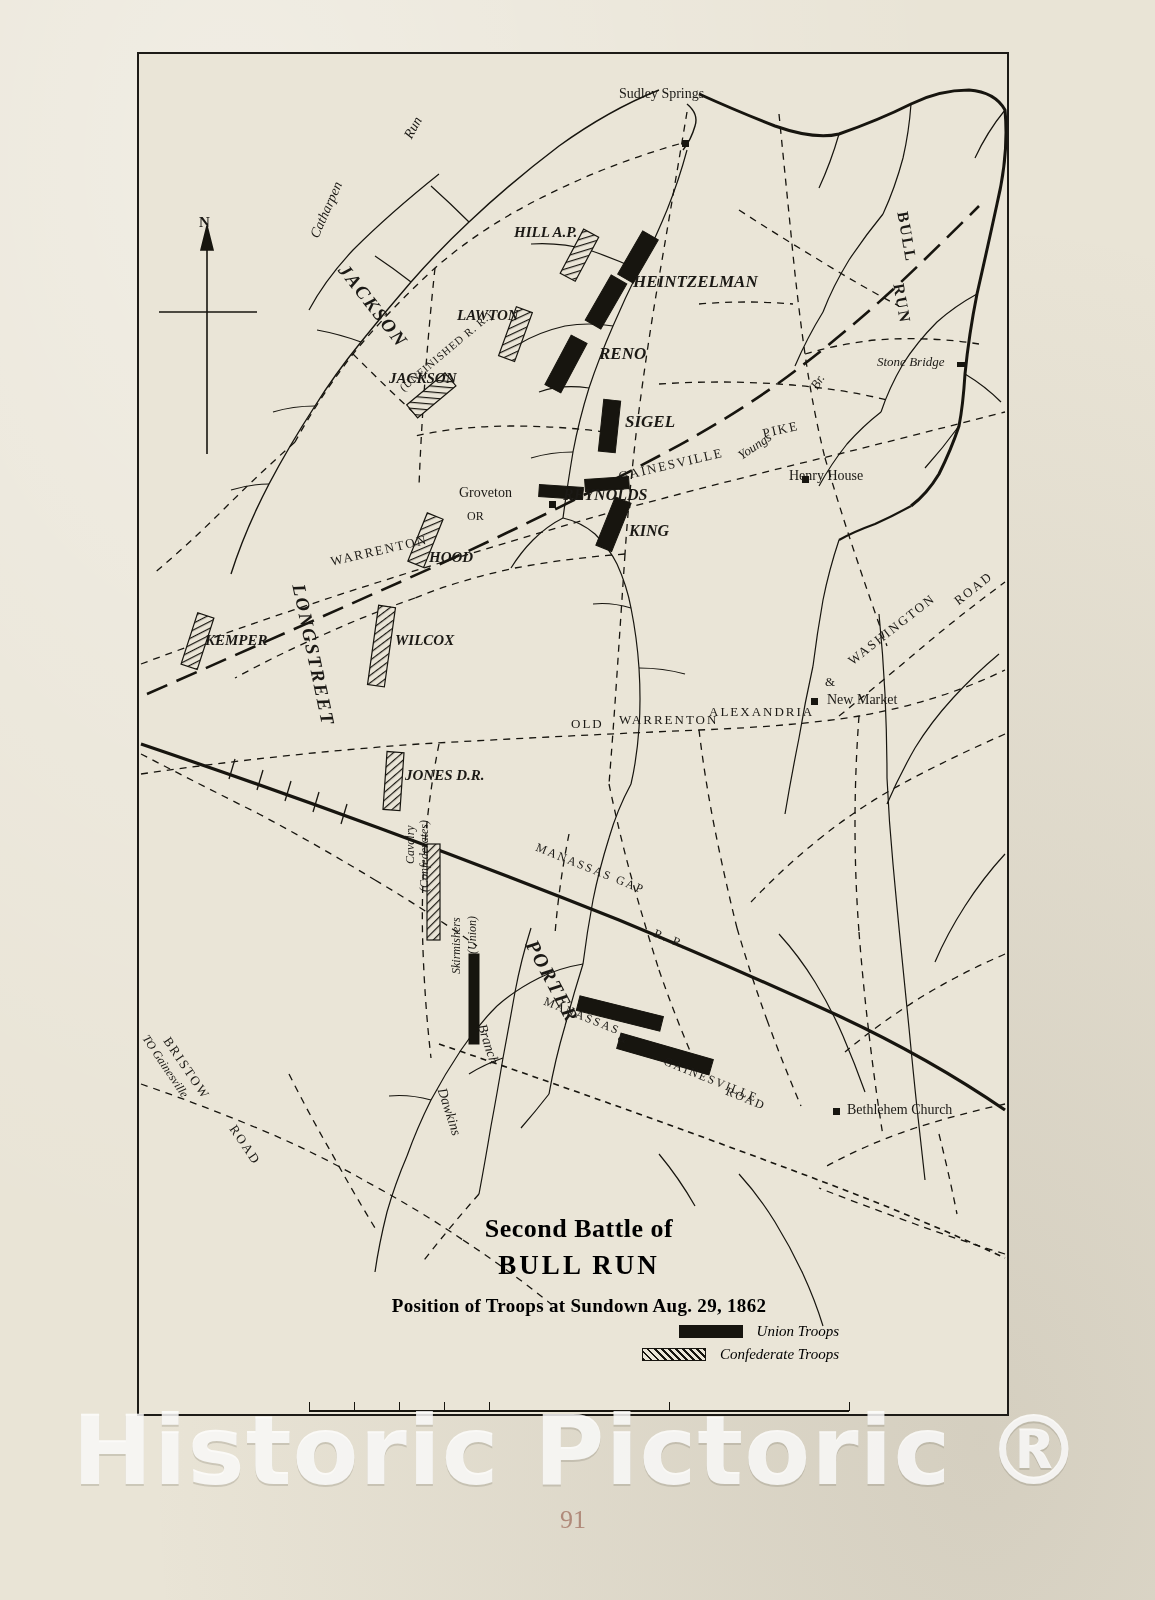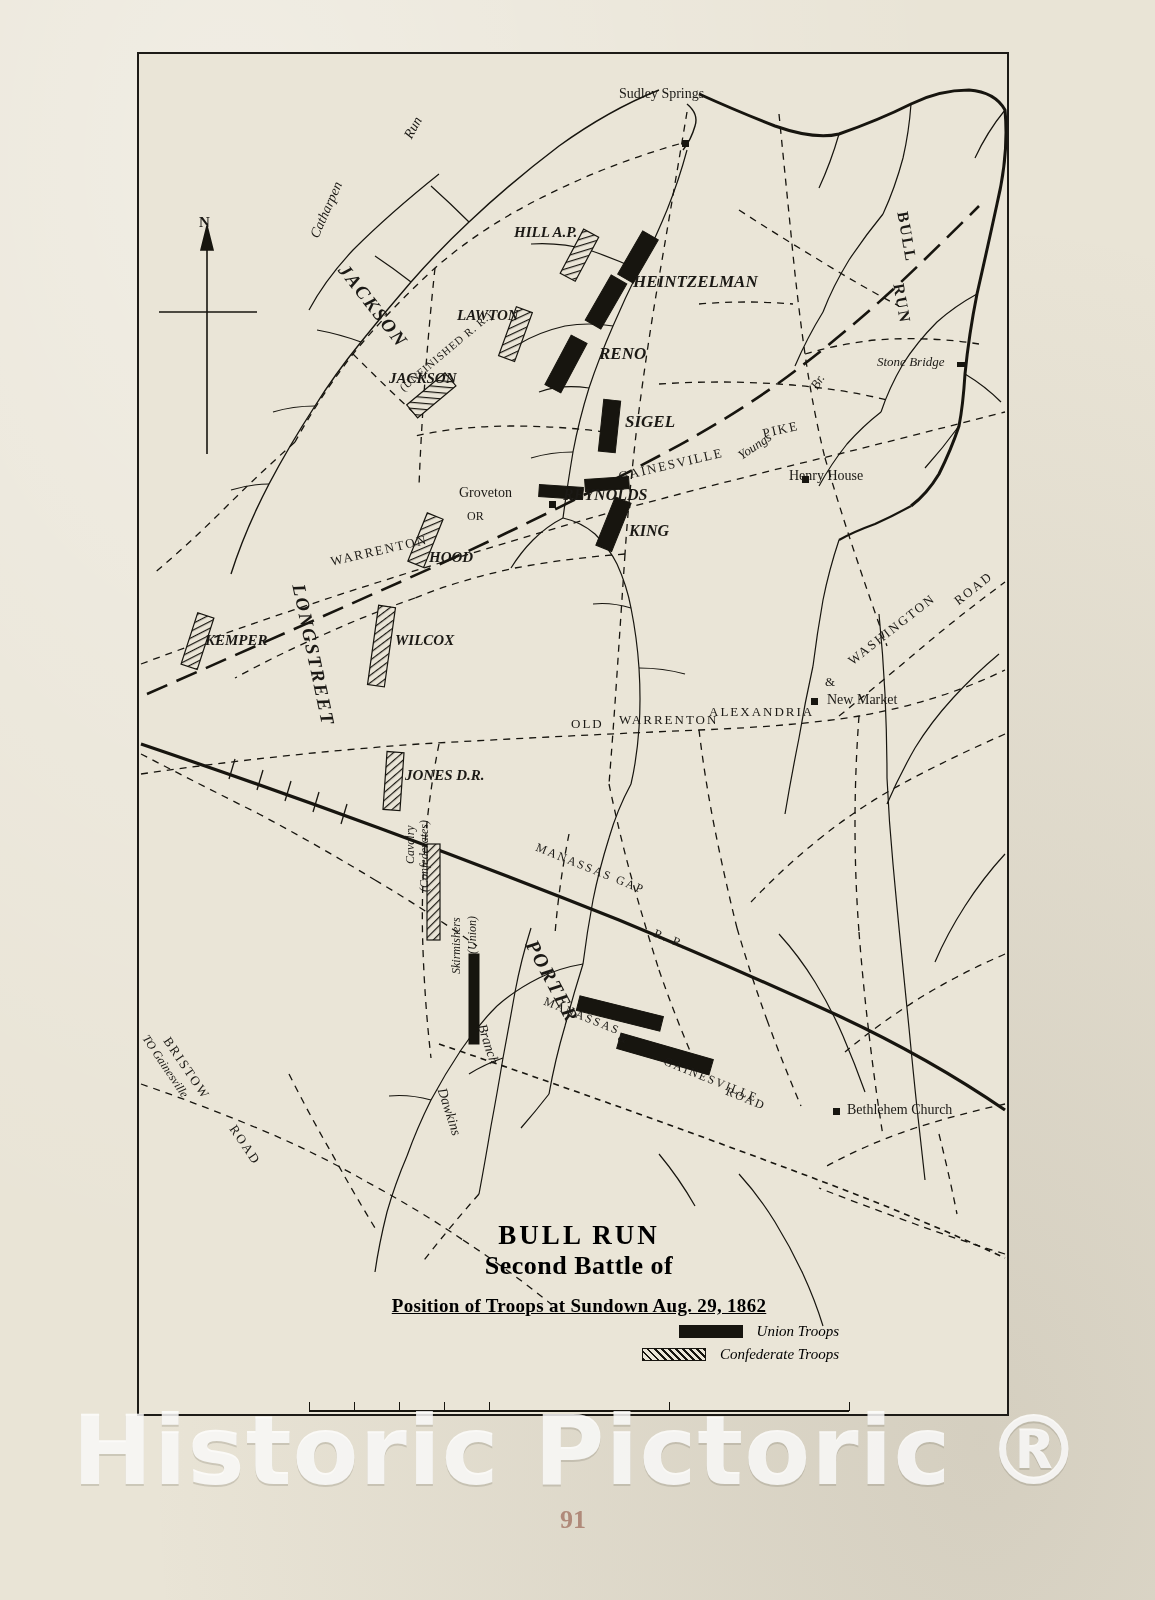--- a/index.html
+++ b/index.html
@@ -36,21 +36,21 @@
   }
   .ital{font-style:italic;}
   .bold{font-weight:bold;}
   .sp{letter-spacing:2px;}
   
   #titleblock{
     position:absolute;left:180px;top:1160px;width:520px;text-align:center;
   }
   #t1{font-weight:bold;font-size:26px;letter-spacing:.5px;}
   #t2{font-weight:bold;font-size:27px;letter-spacing:3px;margin-top:6px;}
-  #t3{font-weight:bold;font-size:19px;margin-top:14px;letter-spacing:.3px;text-decoration:underline;}
+  #t3{font-weight:bold;font-size:19px;margin-top:14px;letter-spacing:.3px;}
   .legrow{display:flex;align-items:center;justify-content:flex-end;margin:6px 0 0 120px;}
   .swatch{width:62px;height:11px;border:1px solid #16140f;margin-right:14px;}
   .sw-union{background:#17150f;}
   .sw-conf{
     background:
       repeating-linear-gradient(45deg,#17150f 0 2px,#eae5d7 2px 5px);
   }
   .legtxt{font-style:italic;font-size:15px;}
   #scalecap{margin-top:20px;font-size:12px;letter-spacing:2px;text-align:center;}
   
@@ -62,21 +62,20 @@
     position:absolute;left:0;top:1395px;width:1155px;text-align:center;
     font-family:"DejaVu Sans", sans-serif;font-weight:bold;font-size:96px;
     color:rgba(255,255,255,0.82);
     text-shadow:0 2px 0 rgba(120,115,100,0.25);
     letter-spacing:1px;
     pointer-events:none;
   }
   #pagenum{
     position:absolute;left:560px;top:1505px;font-size:26px;color:#b08a7a;
     font-family:"Liberation Serif", serif;
-    font-weight:bold;
   }
 </style>
 </head>
 <body>
 
 <div id="paper">
 
   <div id="frame">
 
     <svg id="mapsvg" width="868" height="1360" viewBox="0 0 868 1360">
@@ -333,22 +332,22 @@
     <div class="lbl sp" style="left:100px;top:1068px;font-size:13px;transform:rotate(56deg);transform-origin:left top;">ROAD</div>
 
     <div class="lbl ital" style="left:264px;top:810px;font-size:12px;transform:rotate(-90deg);transform-origin:left top;">Cavalry</div>
     <div class="lbl ital" style="left:278px;top:838px;font-size:12px;transform:rotate(-90deg);transform-origin:left top;">(Confederates)</div>
     <div class="lbl ital" style="left:310px;top:920px;font-size:12px;transform:rotate(-90deg);transform-origin:left top;">Skirmishers</div>
     <div class="lbl ital" style="left:326px;top:900px;font-size:12px;transform:rotate(-90deg);transform-origin:left top;">(Union)</div>
 
     <div class="lbl bold ital sp" style="left:0;top:0;width:0;height:0;overflow:hidden;">PORTER</div>
 
     <div id="titleblock">
+      <div id="t1">Second Battle of</div>
       <div id="t2">BULL RUN</div>
-      <div id="t1">Second Battle of</div>
       <div id="t3">Position of Troops at Sundown  Aug. 29, 1862</div>
 
       <div class="legrow">
         <span class="swatch sw-union"></span>
         <span class="legtxt">Union Troops</span>
       </div>
       <div class="legrow">
         <span class="swatch sw-conf"></span>
         <span class="legtxt">Confederate Troops</span>
       </div>

